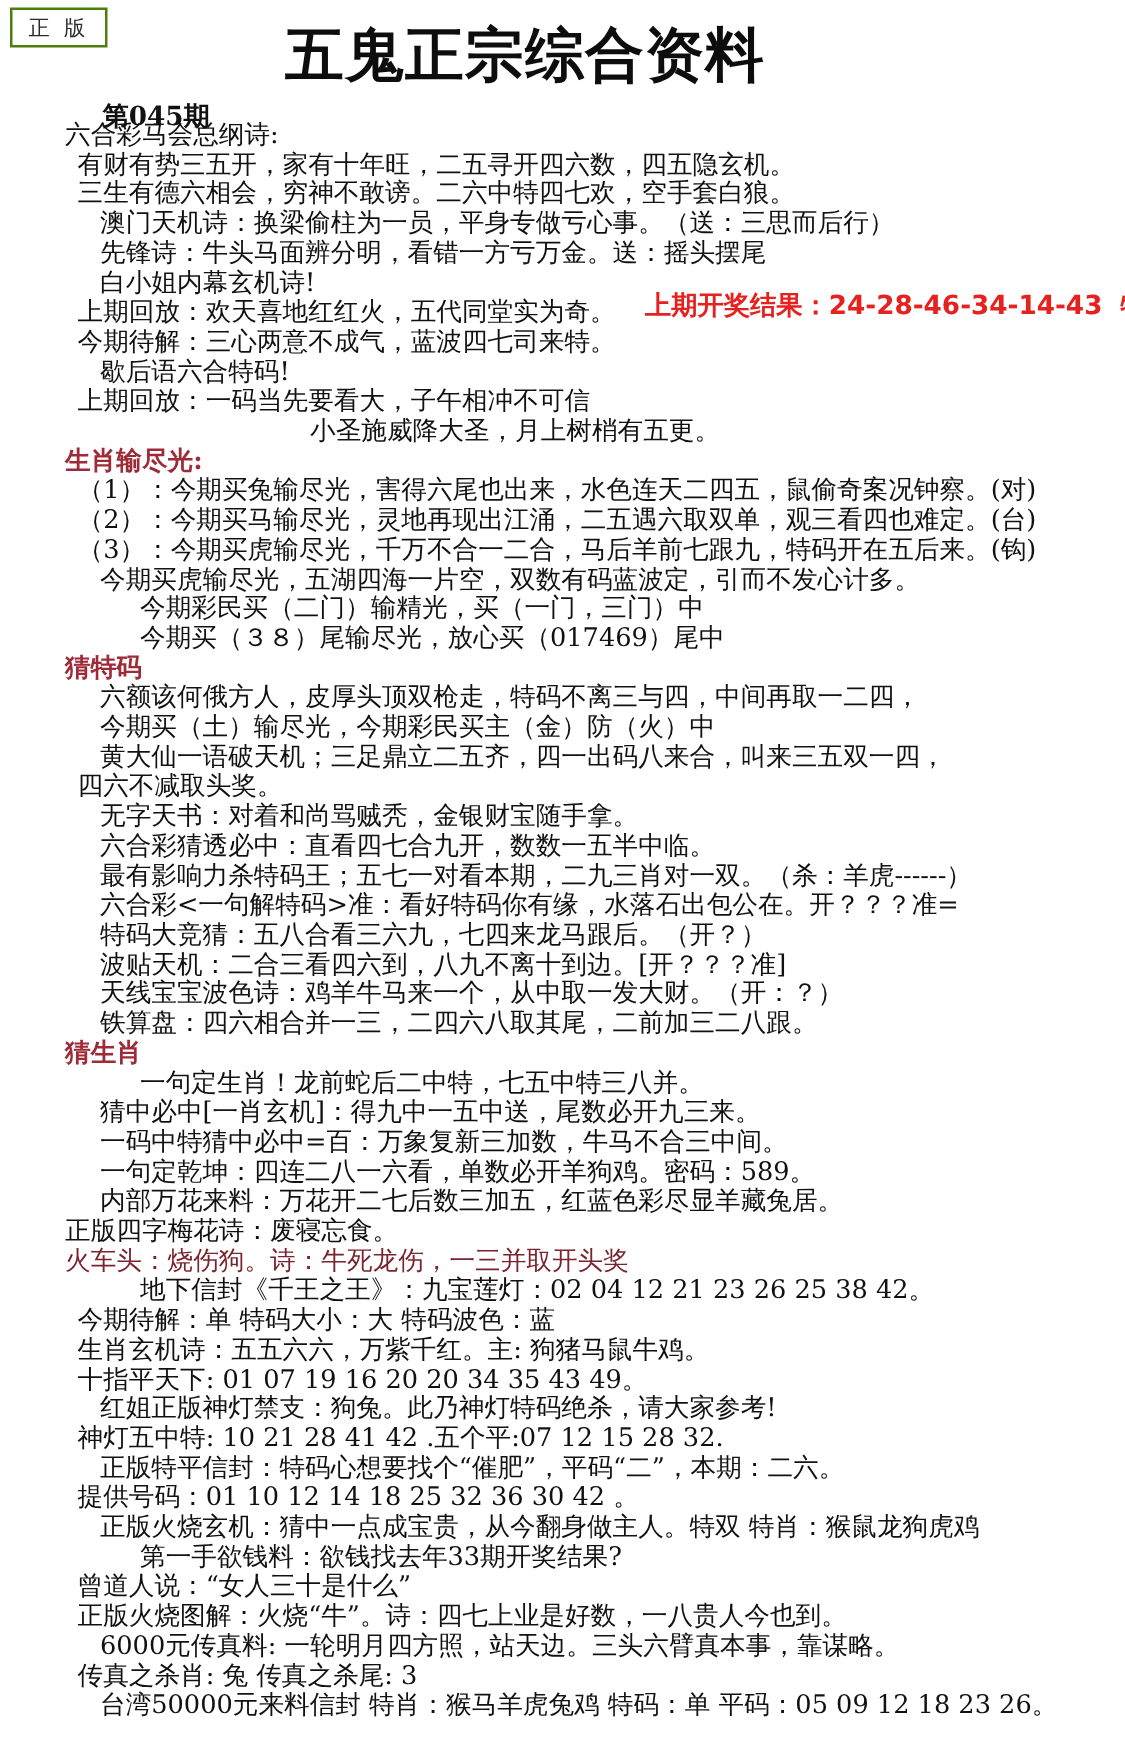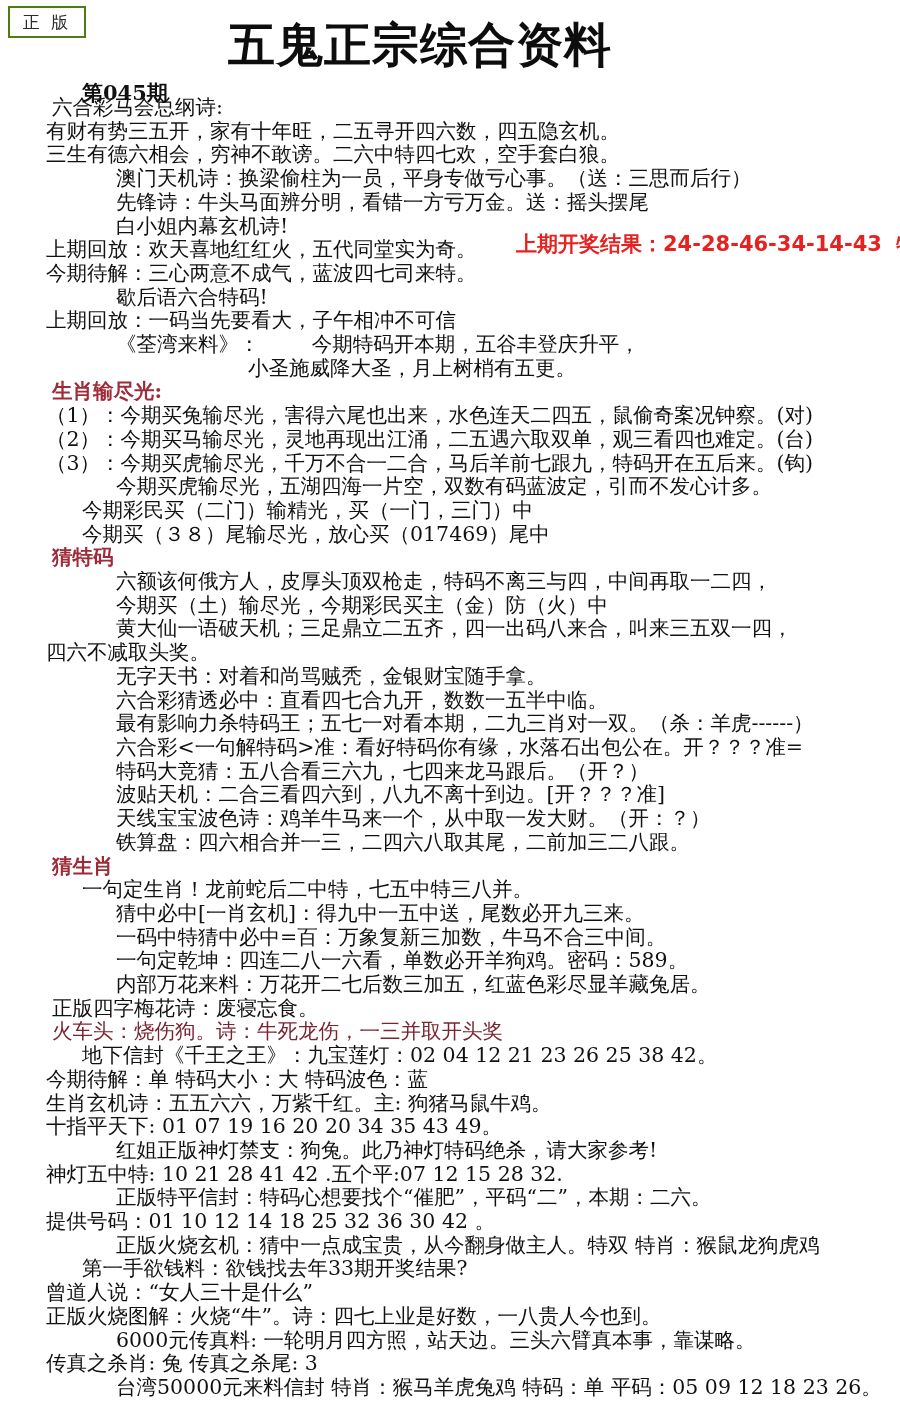--- a/index.html
+++ b/index.html
@@ -78,24 +78,24 @@
     display: block;
     white-space: pre;
     font-size: 20.5px;
     line-height: 23.7px;
     color: #111111;
     letter-spacing: 0px;
     padding-left: 46px;
   }
 
   
-  .i0  { padding-left: 46px; }
+  .i0  { padding-left: 62px; }
   .i2  { padding-left: 52px; }
-  .i3  { padding-left: 116px; }
-  .i4  { padding-left: 82px; }
+  .i3  { padding-left: 80px; }
+  .i4  { padding-left: 112px; }
   .i6  { padding-left: 248px; }
 
   
   .red-head {
     color: #9e2b38;
     font-weight: bold;
   }
   .dark-red { color: #7a2430; }
 
   
@@ -131,21 +131,20 @@
       <span class="ln i2">六合彩马会总纲诗:</span>
       <span class="ln i0">有财有势三五开，家有十年旺，二五寻开四六数，四五隐玄机。</span>
       <span class="ln i0">三生有德六相会，穷神不敢谤。二六中特四七欢，空手套白狼。</span>
       <span class="ln i3">澳门天机诗：换梁偷柱为一员，平身专做亏心事。（送：三思而后行）</span>
       <span class="ln i3">先锋诗：牛头马面辨分明，看错一方亏万金。送：摇头摆尾</span>
       <span class="ln i3">白小姐内幕玄机诗!</span>
       <span class="ln i0">上期回放：欢天喜地红红火，五代同堂实为奇。</span>
       <span class="ln i0">今期待解：三心两意不成气，蓝波四七司来特。</span>
       <span class="ln i3">歇后语六合特码!</span>
       <span class="ln i0">上期回放：一码当先要看大，子午相冲不可信</span>
-      <span class="ln i3">《荃湾来料》：        今期特码开本期，五谷丰登庆升平，</span>
       <span class="ln i6">小圣施威降大圣，月上树梢有五更。</span>
       <span class="ln i2 red-head">生肖输尽光:</span>
       <span class="ln i0">（1）：今期买兔输尽光，害得六尾也出来，水色连天二四五，鼠偷奇案况钟察。(对)</span>
       <span class="ln i0">（2）：今期买马输尽光，灵地再现出江涌，二五遇六取双单，观三看四也难定。(台)</span>
       <span class="ln i0">（3）：今期买虎输尽光，千万不合一二合，马后羊前七跟九，特码开在五后来。(钩)</span>
       <span class="ln i3">今期买虎输尽光，五湖四海一片空，双数有码蓝波定，引而不发心计多。</span>
       <span class="ln i4">今期彩民买（二门）输精光，买（一门，三门）中</span>
       <span class="ln i4">今期买（３８）尾输尽光，放心买（017469）尾中</span>
       <span class="ln i2 red-head">猜特码</span>
       <span class="ln i3">六额该何俄方人，皮厚头顶双枪走，特码不离三与四，中间再取一二四，</span>

